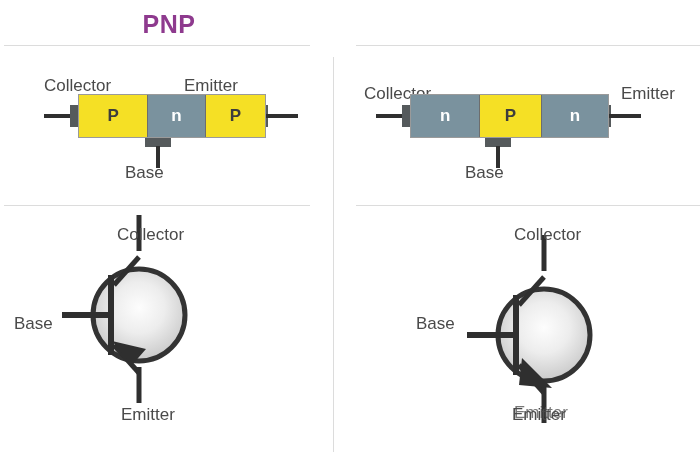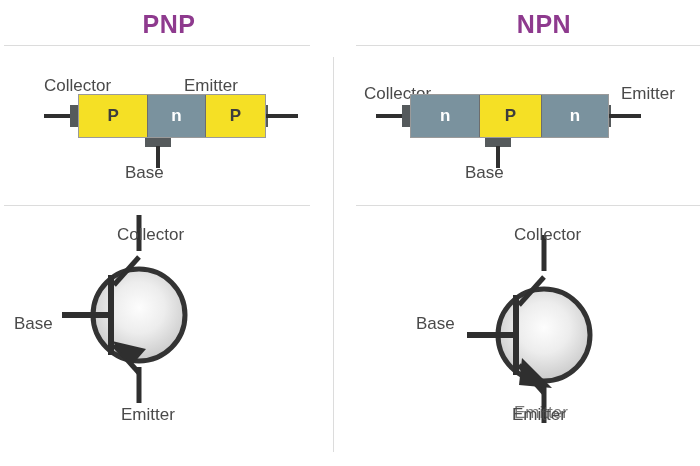--- a/index.html
+++ b/index.html
@@ -76,21 +76,20 @@
     position:absolute;left:2px;top:-2px;
     color:#4A4A4A;opacity:.75;
   }
 </style>
 </head>
 <body>
 
 <div class="stage">
 
   <div class="col-title" id="title-pnp">PNP</div>
-  <div class="col-title" id="title-npn">NPN</div>
 
   <div class="hrule" id="rule-top-left"></div>
   <div class="hrule" id="rule-top-right"></div>
   <div class="hrule" id="rule-mid-left"></div>
   <div class="hrule" id="rule-mid-right"></div>
   <div class="vrule"></div>
 
   <div class="slab-wrap" style="left:0;top:60px;width:330px;height:140px;">
 
     <div class="lbl" style="left:40px;top:16px;">Collector</div>

